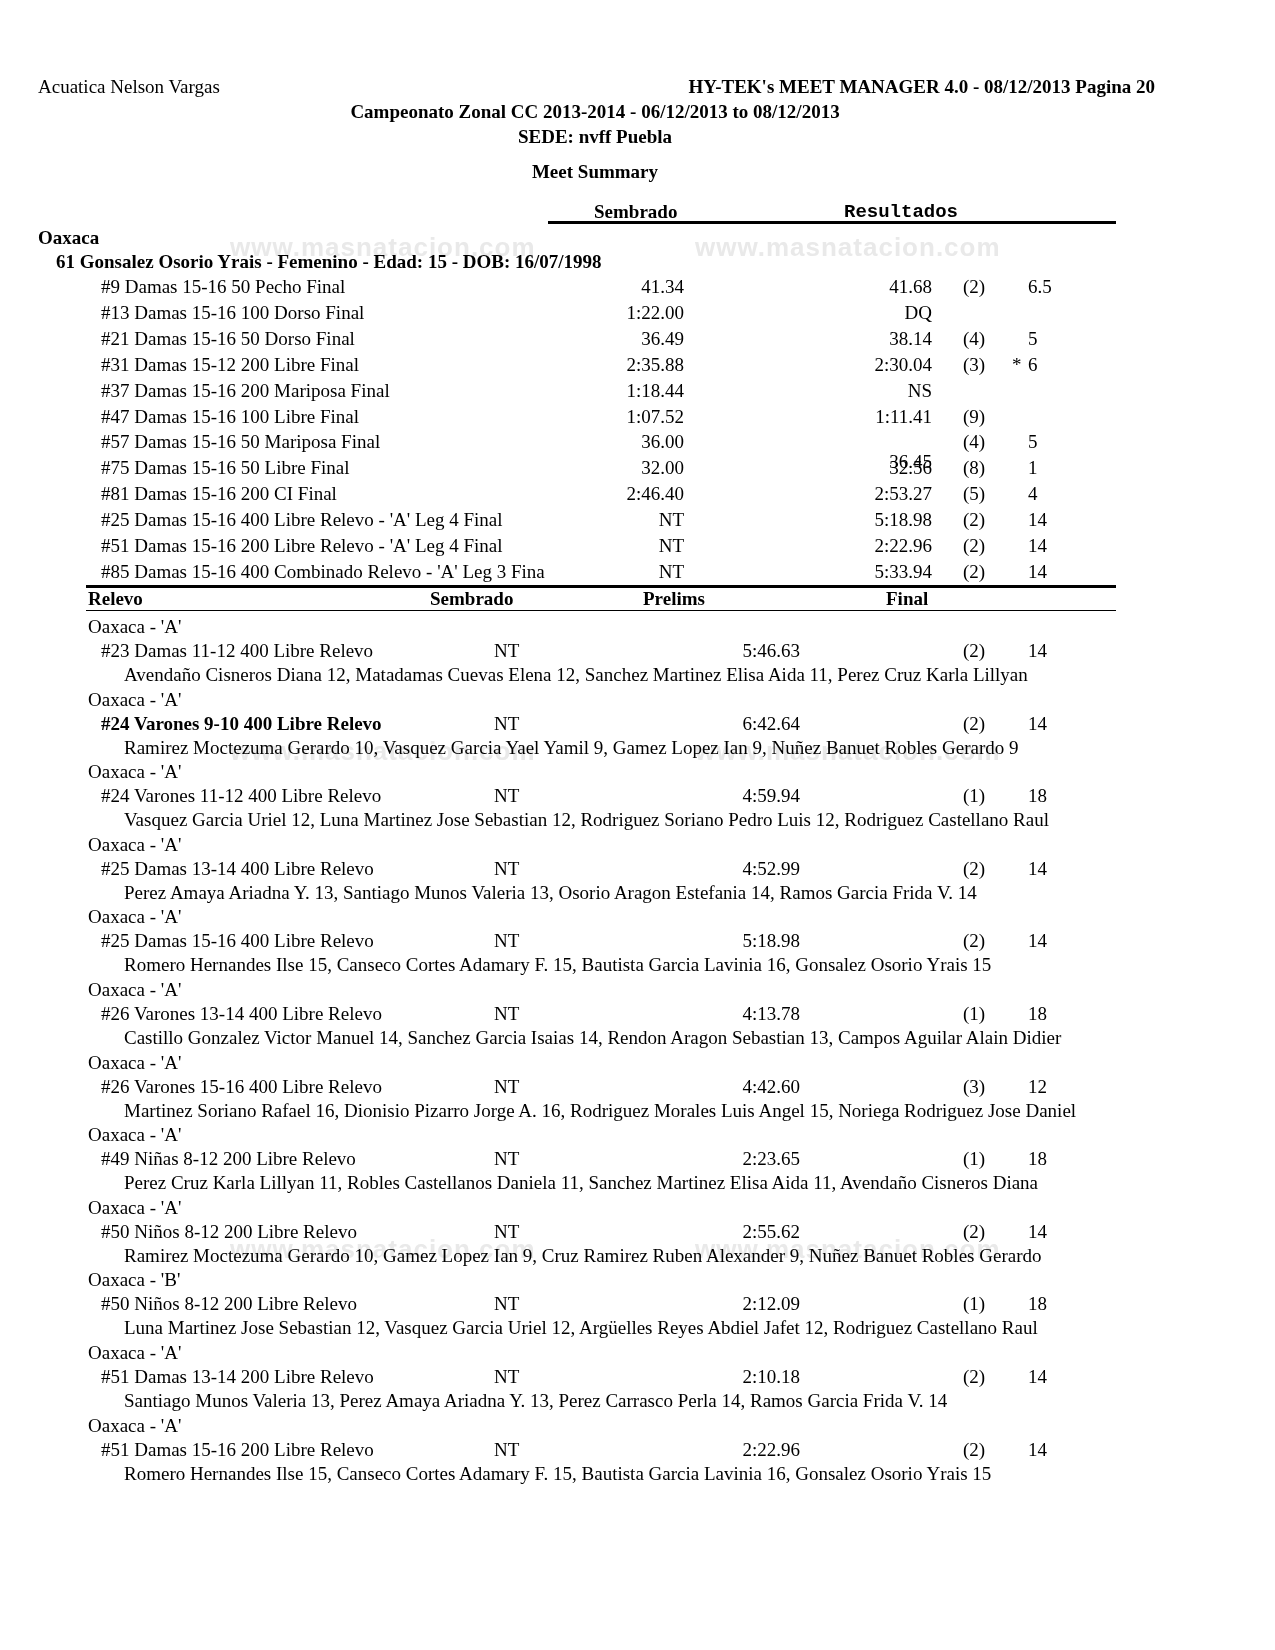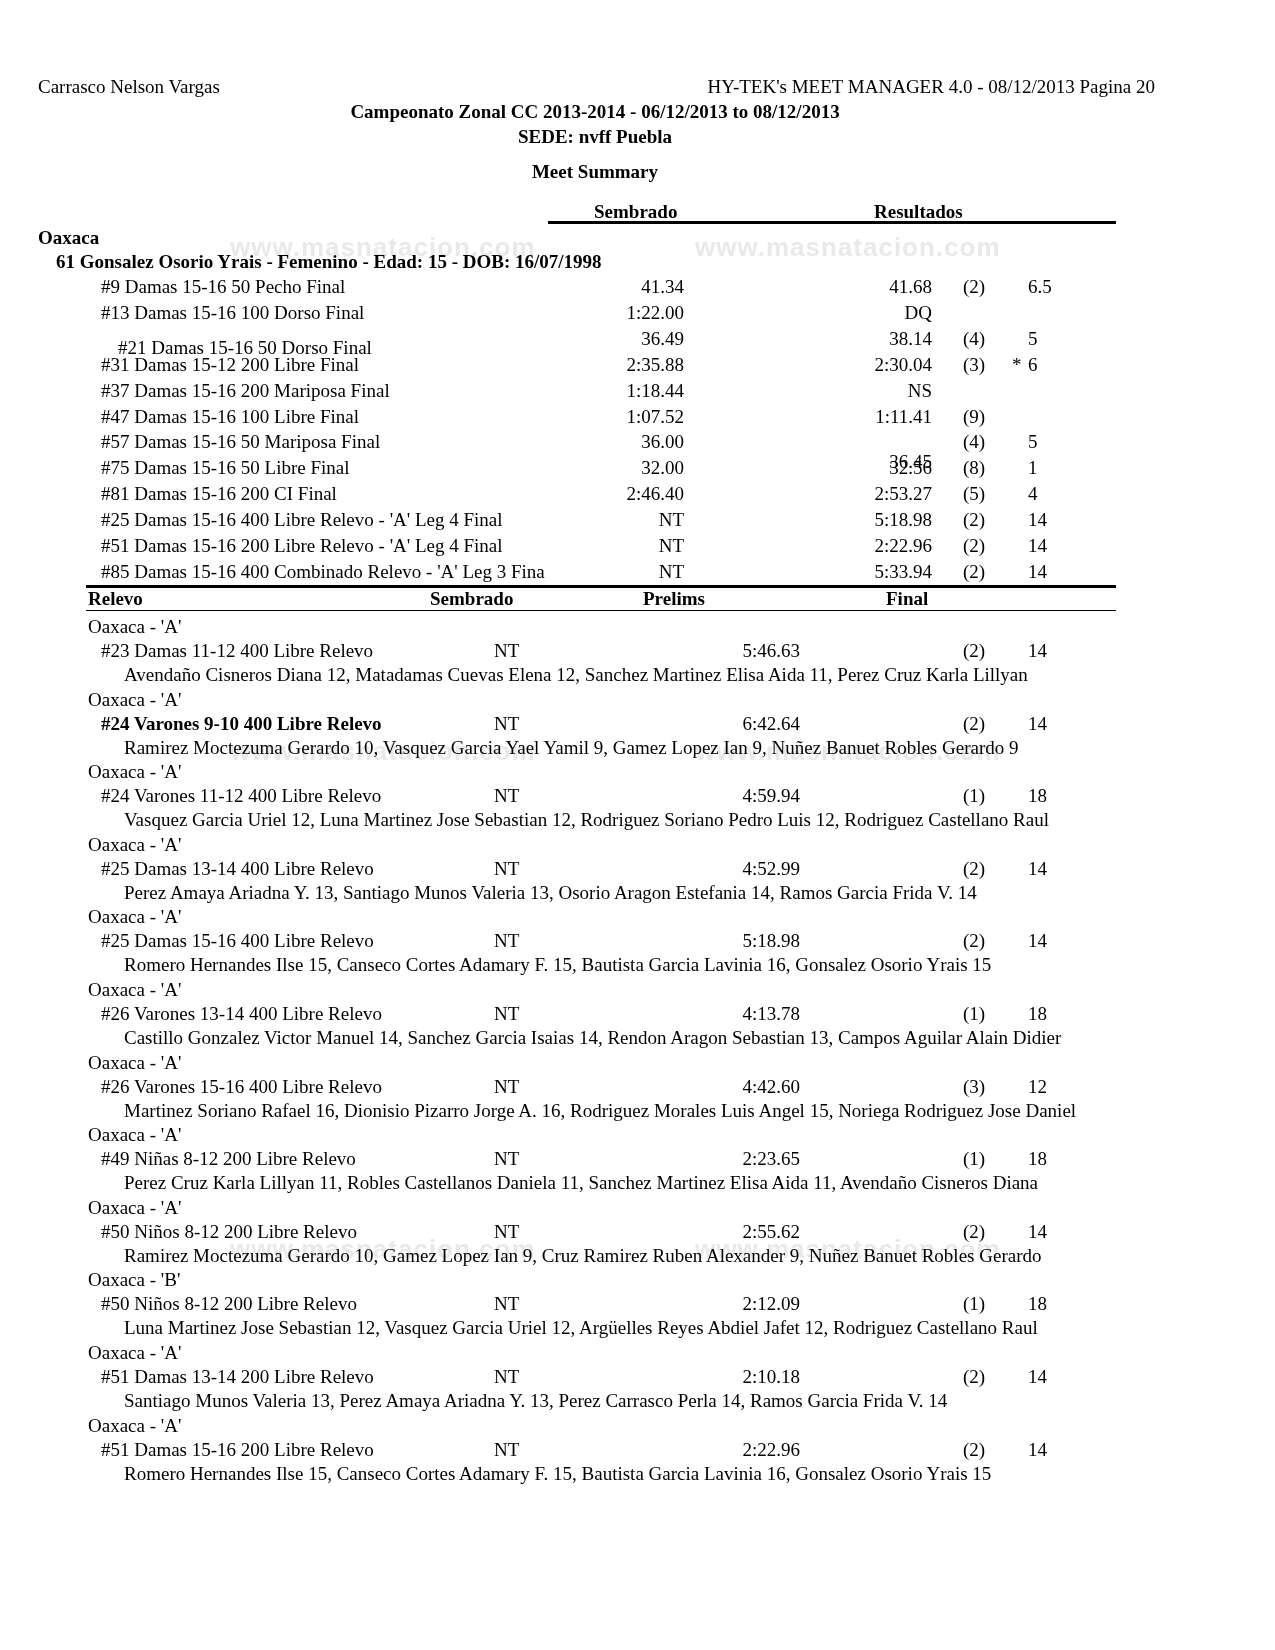--- a/index.html
+++ b/index.html
@@ -9,45 +9,45 @@
     color: #000; font-size: 19px;
   }
   .abs { position: absolute; white-space: nowrap; }
   .bold { font-weight: bold; }
   .watermark {
     position: absolute; font-family: "Liberation Sans", "DejaVu Sans", sans-serif;
     font-size: 26px; font-weight: bold; color: #e9e9e9; letter-spacing: 1px;
     white-space: nowrap; z-index: 0;
   }
   .content { position: relative; z-index: 1; }
-  .r { text-align: right; }
+  .r { text-align: right; font-weight: bold; }
   .rule-thick { position: absolute; height: 3px; background: #000; }
   .rule-thin { position: absolute; height: 1px; background: #000; }
   .clip { position: absolute; left: 0; top: 0; width: 1143px; height: 1650px; overflow: hidden; }
 </style>
 </head>
 <body>
 
 <div class="watermark" style="left:230px;top:232px;">www.masnatacion.com</div>
 <div class="watermark" style="left:695px;top:232px;">www.masnatacion.com</div>
 <div class="watermark" style="left:230px;top:736px;">www.masnatacion.com</div>
 <div class="watermark" style="left:695px;top:736px;">www.masnatacion.com</div>
 <div class="watermark" style="left:230px;top:1234px;">www.masnatacion.com</div>
 <div class="watermark" style="left:695px;top:1234px;">www.masnatacion.com</div>
 
 <div class="content">
 
-  <div class="abs" style="left:38px;top:76px;">Carrasco Nelson Vargas</div>
+  <div class="abs" style="left:38px;top:76px;">Acuatica Nelson Vargas</div>
   <div class="abs r" style="right:120px;top:76px;">HY-TEK's MEET MANAGER 4.0 - 08/12/2013  Pagina 20</div>
   <div class="abs bold" style="left:0;width:1190px;text-align:center;top:101px;">Campeonato Zonal CC 2013-2014 - 06/12/2013 to 08/12/2013</div>
   <div class="abs bold" style="left:0;width:1190px;text-align:center;top:126px;">SEDE: nvff Puebla</div>
   <div class="abs bold" style="left:0;width:1190px;text-align:center;top:161px;">Meet Summary</div>
 
   <div class="abs bold" style="left:594px;top:201px;">Sembrado</div>
-  <div class="abs bold" style="left:874px;top:201px;">Resultados</div>
+  <div class="abs bold" style="left:844px;top:201px;font-family:Liberation Mono, monospace;">Resultados</div>
   <div class="rule-thick" style="left:548px;width:568px;top:221px;"></div>
 
   <div class="abs bold" style="left:38px;top:227px;">Oaxaca</div>
   <div class="abs bold" style="left:56px;top:251px;">61  Gonsalez Osorio Yrais - Femenino - Edad: 15 - DOB: 16/07/1998</div>
 
   <div id="events">
       <div>
         <div class="abs" style="left:101px;top:276px;">#9 Damas 15-16 50 Pecho Final</div>
         <div class="abs" style="right:591px;text-align:right;top:276px;">41.34</div>
         <div class="abs" style="right:343px;text-align:right;top:276px;">41.68</div>
@@ -57,21 +57,21 @@
       </div>
       <div>
         <div class="abs" style="left:101px;top:302px;">#13 Damas 15-16 100 Dorso Final</div>
         <div class="abs" style="right:591px;text-align:right;top:302px;">1:22.00</div>
         <div class="abs" style="right:343px;text-align:right;top:302px;">DQ</div>
         <div class="abs" style="left:963px;top:302px;"></div>
         <div class="abs" style="left:1012px;top:302px;"></div>
         <div class="abs" style="left:1028px;top:302px;"></div>
       </div>
       <div>
-        <div class="abs" style="left:118px;top:328px;margin-top:9px;">#21 Damas 15-16 50 Dorso Final</div>
+        <div class="abs" style="left:101px;top:328px;">#21 Damas 15-16 50 Dorso Final</div>
         <div class="abs" style="right:591px;text-align:right;top:328px;">36.49</div>
         <div class="abs" style="right:343px;text-align:right;top:328px;">38.14</div>
         <div class="abs" style="left:963px;top:328px;">(4)</div>
         <div class="abs" style="left:1012px;top:328px;"></div>
         <div class="abs" style="left:1028px;top:328px;">5</div>
       </div>
       <div>
         <div class="abs" style="left:101px;top:354px;">#31 Damas 15-12 200 Libre Final</div>
         <div class="abs" style="right:591px;text-align:right;top:354px;">2:35.88</div>
         <div class="abs" style="right:343px;text-align:right;top:354px;">2:30.04</div>

